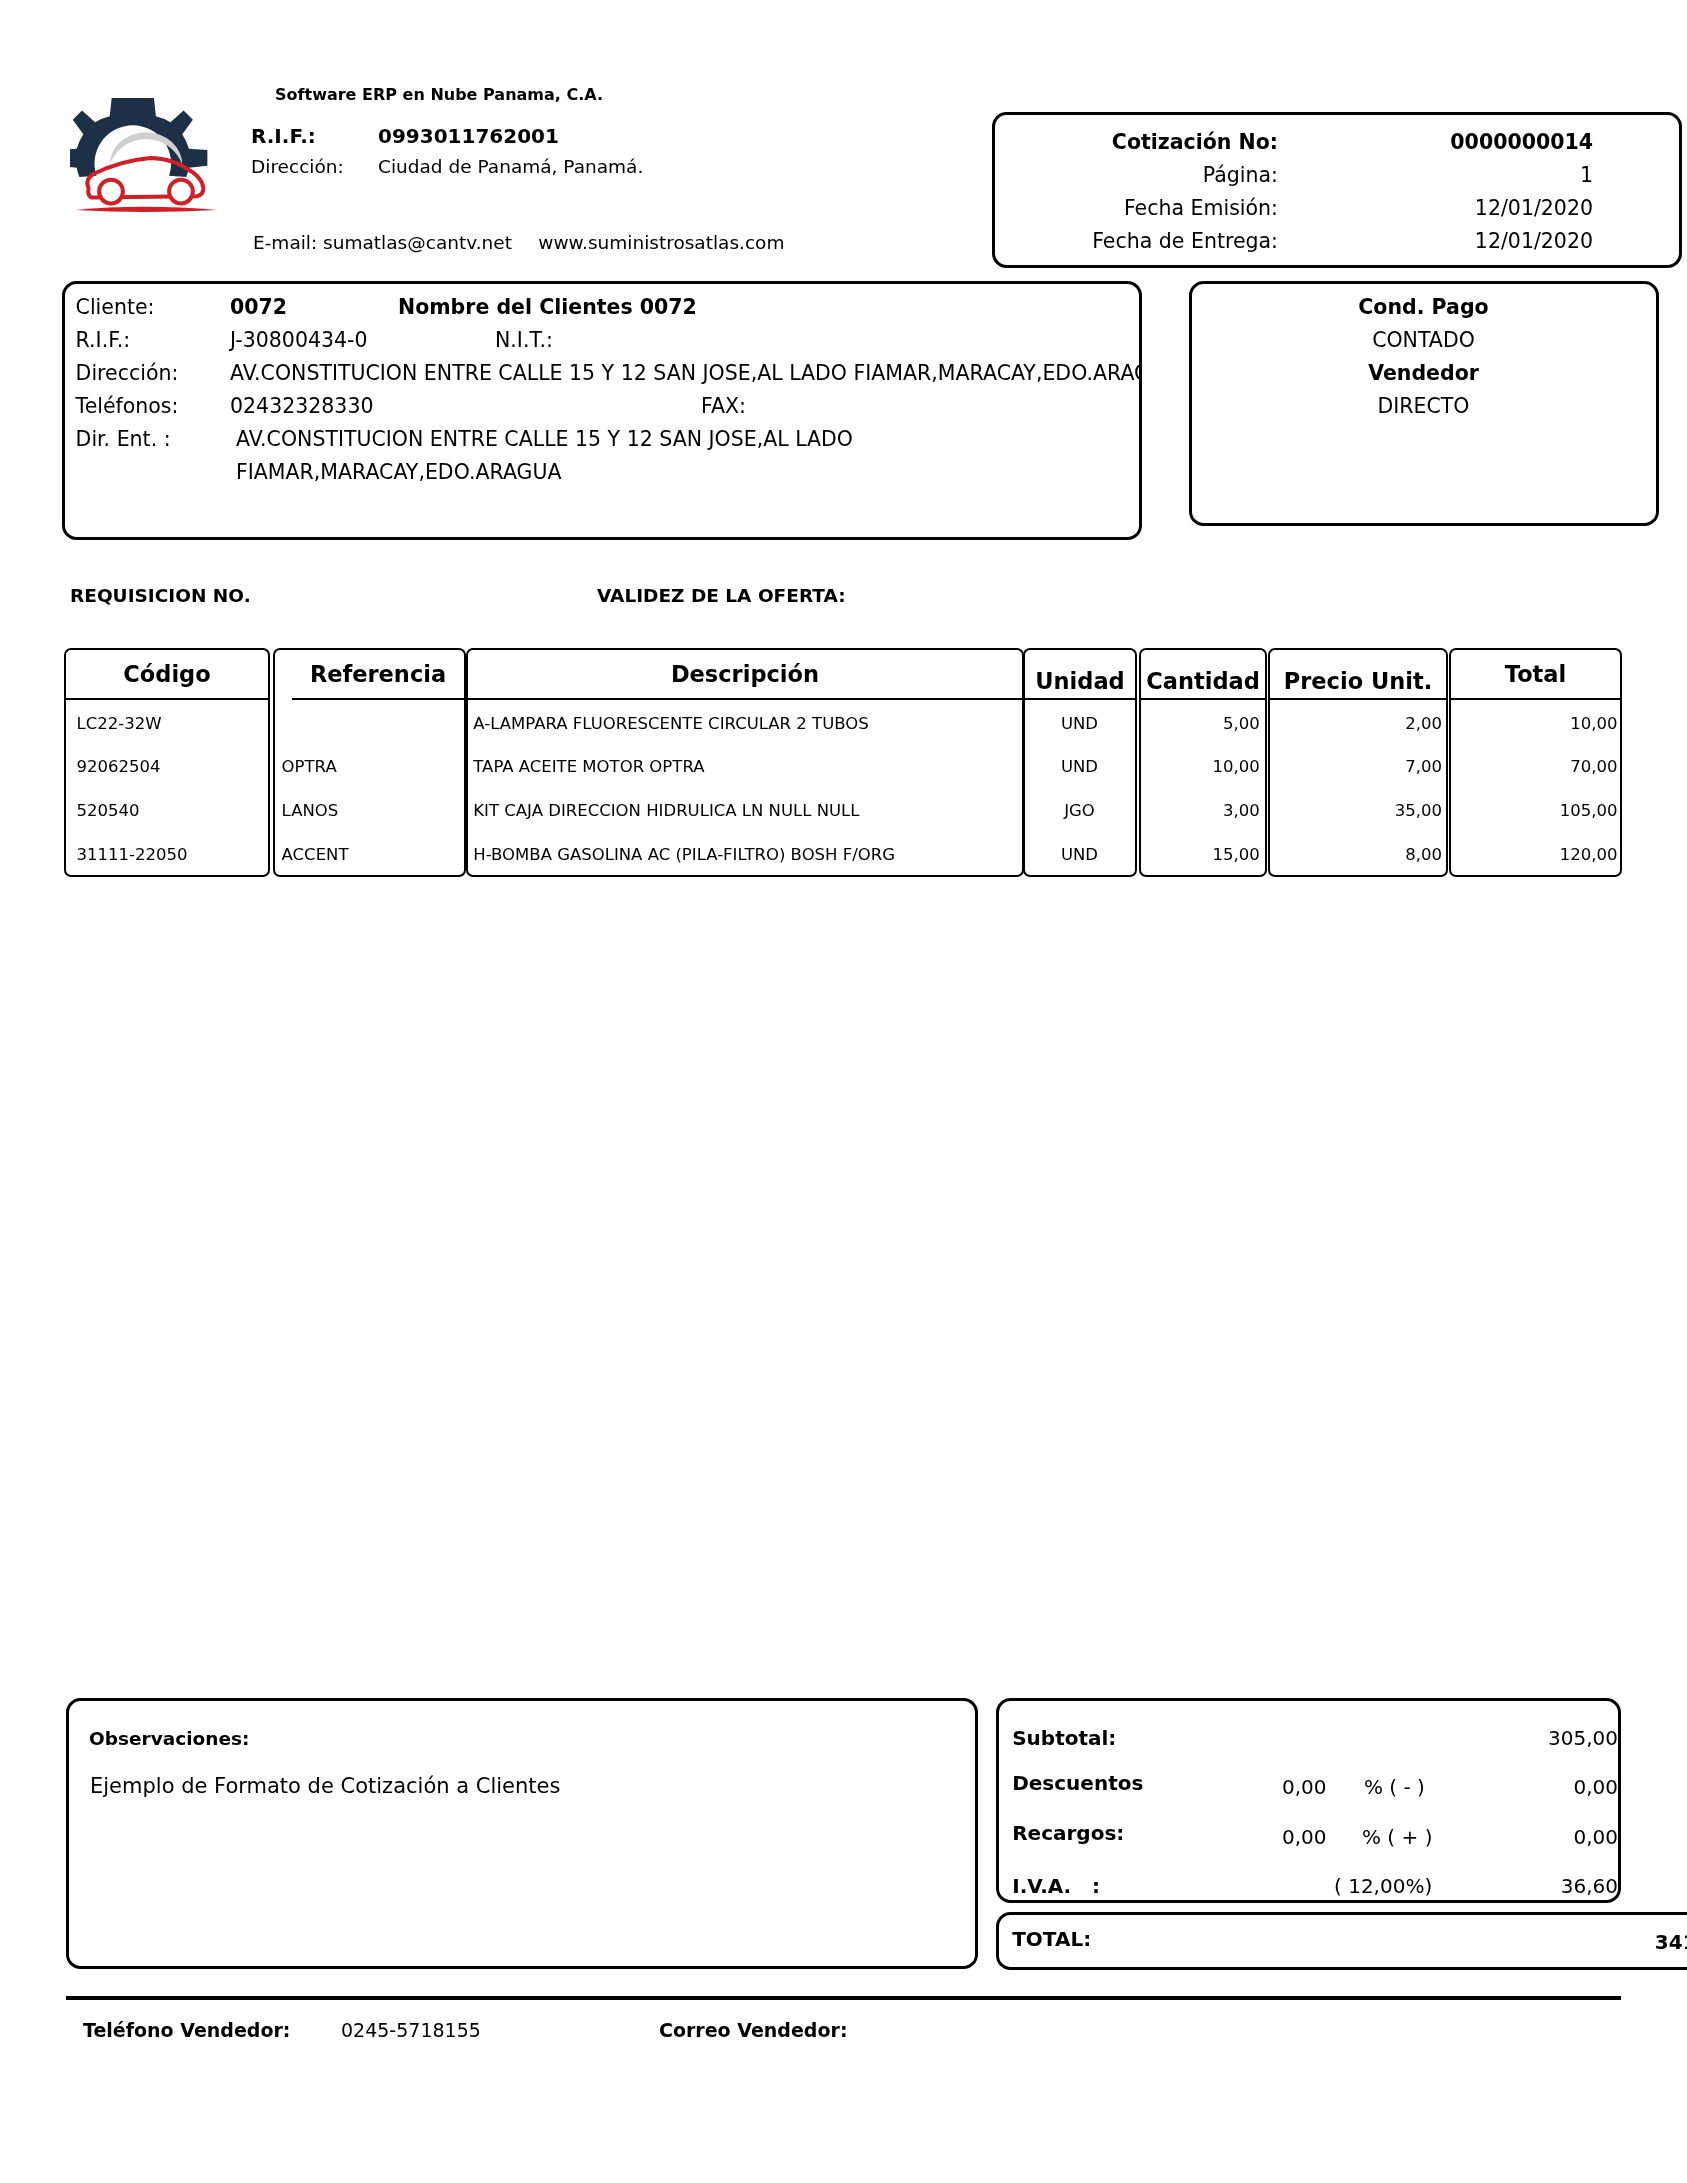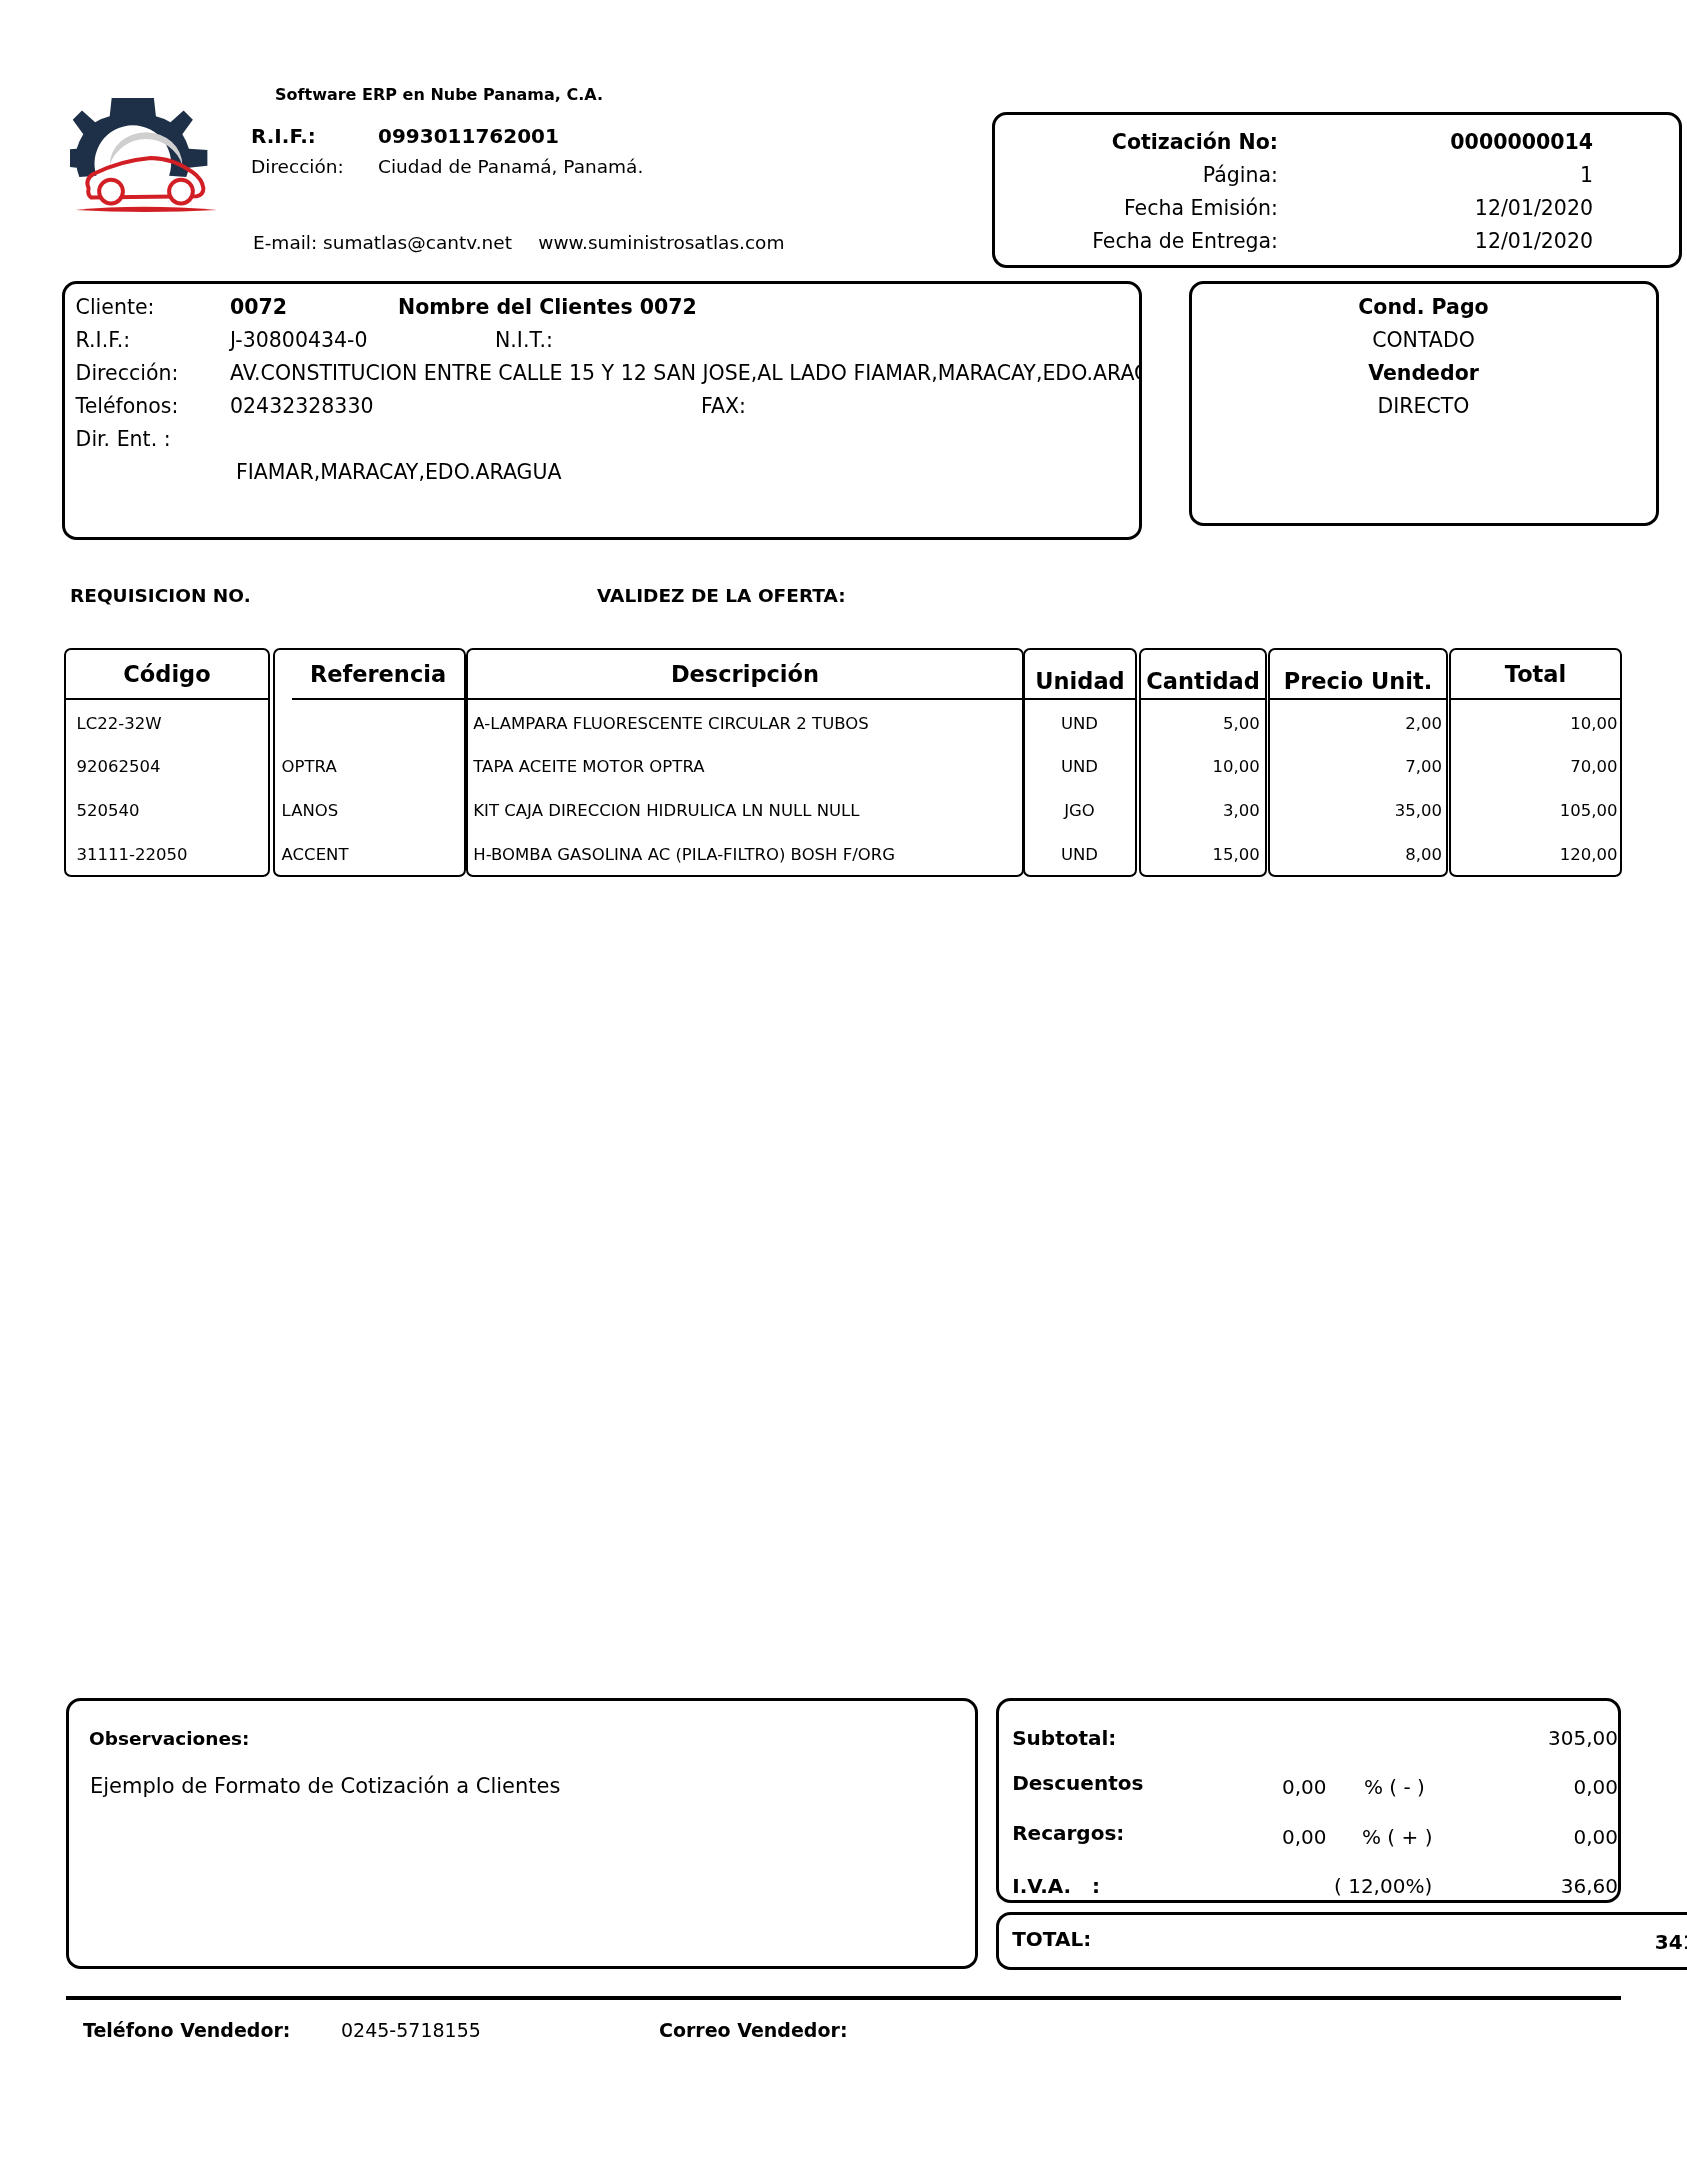--- a/index.html
+++ b/index.html
@@ -105,20 +105,21 @@
   <span class="c-text" style="left:430px;top:44px;">N.I.T.:</span>
 
   <span class="c-text" style="left:10.6px;top:77px;">Dirección:</span>
   <span class="c-text" style="left:165px;top:77px;">AV.CONSTITUCION ENTRE CALLE 15 Y 12 SAN JOSE,AL LADO FIAMAR,MARACAY,EDO.ARAGUA</span>
 
   <span class="c-text" style="left:10.6px;top:110px;">Teléfonos:</span>
   <span class="c-text" style="left:165px;top:110px;">02432328330</span>
   <span class="c-text" style="left:636px;top:110px;">FAX:</span>
 
   <span class="c-text" style="left:10.6px;top:143px;">Dir. Ent. :</span>
+  <span class="c-text" style="left:171px;top:143px;">AV.CONSTITUCION ENTRE CALLE 15 Y 12 SAN JOSE,AL LADO</span>
   <span class="c-text" style="left:171px;top:176px;">FIAMAR,MARACAY,EDO.ARAGUA</span>
 </div>
 
 <div class="box dbox">
   <div class="d-line b" style="top:10.6px;">Cond. Pago</div>
   <div class="d-line" style="top:44px;">CONTADO</div>
   <div class="d-line b" style="top:77px;">Vendedor</div>
   <div class="d-line" style="top:110px;">DIRECTO</div>
 </div>
 

